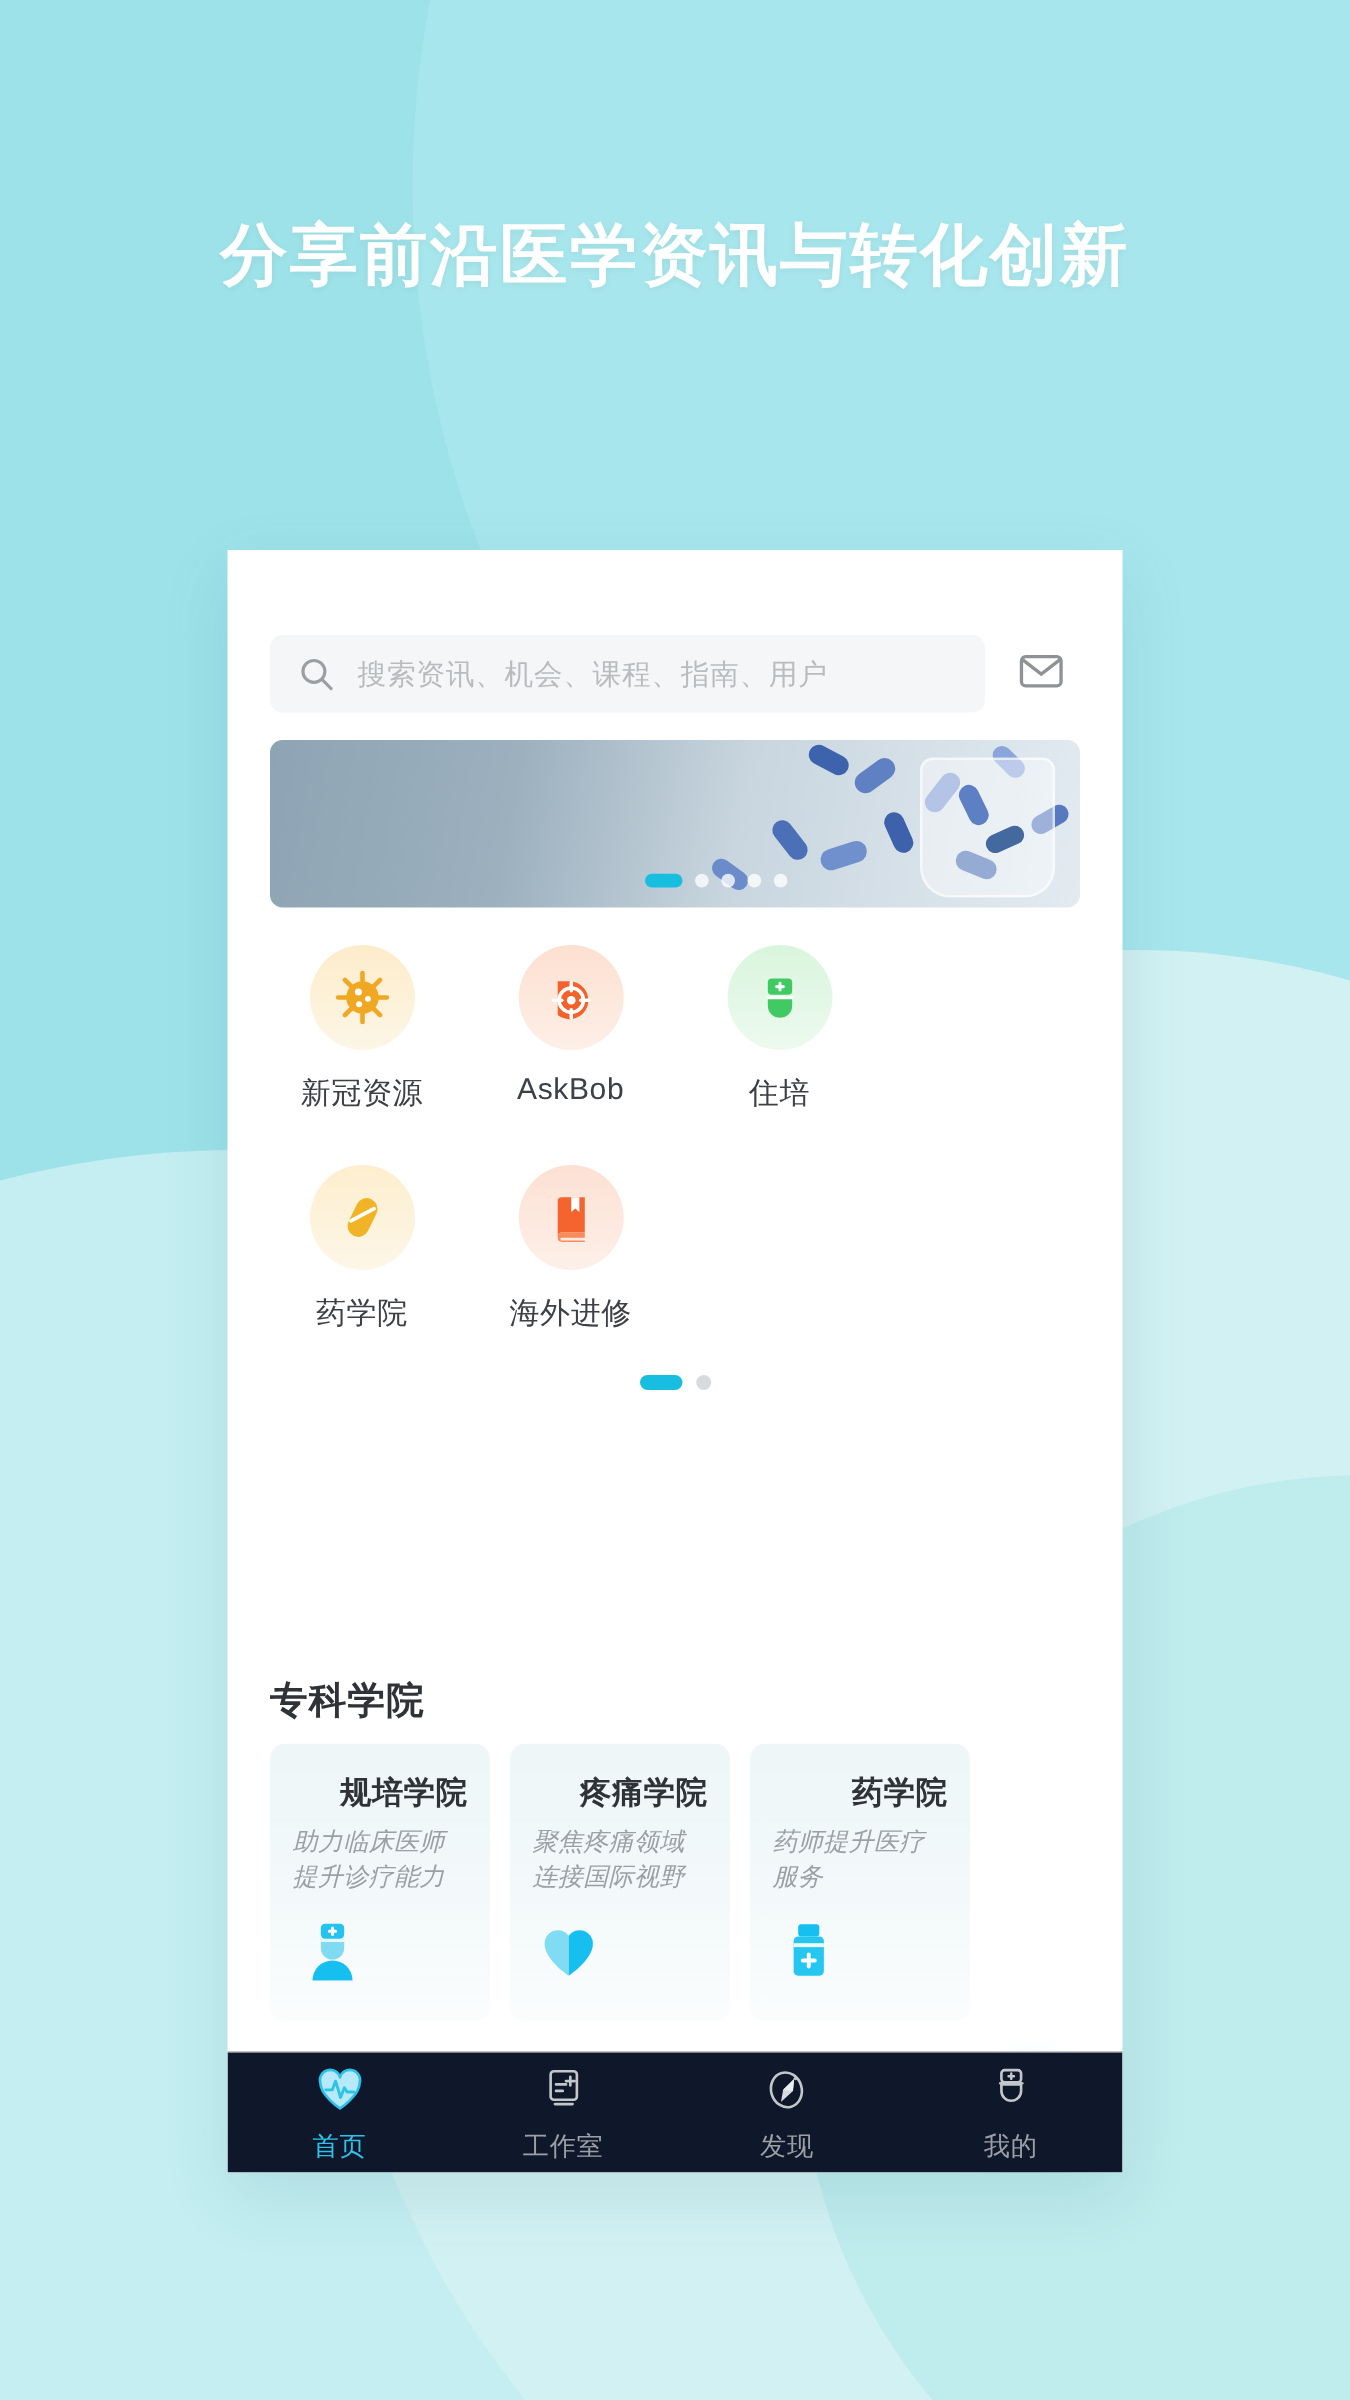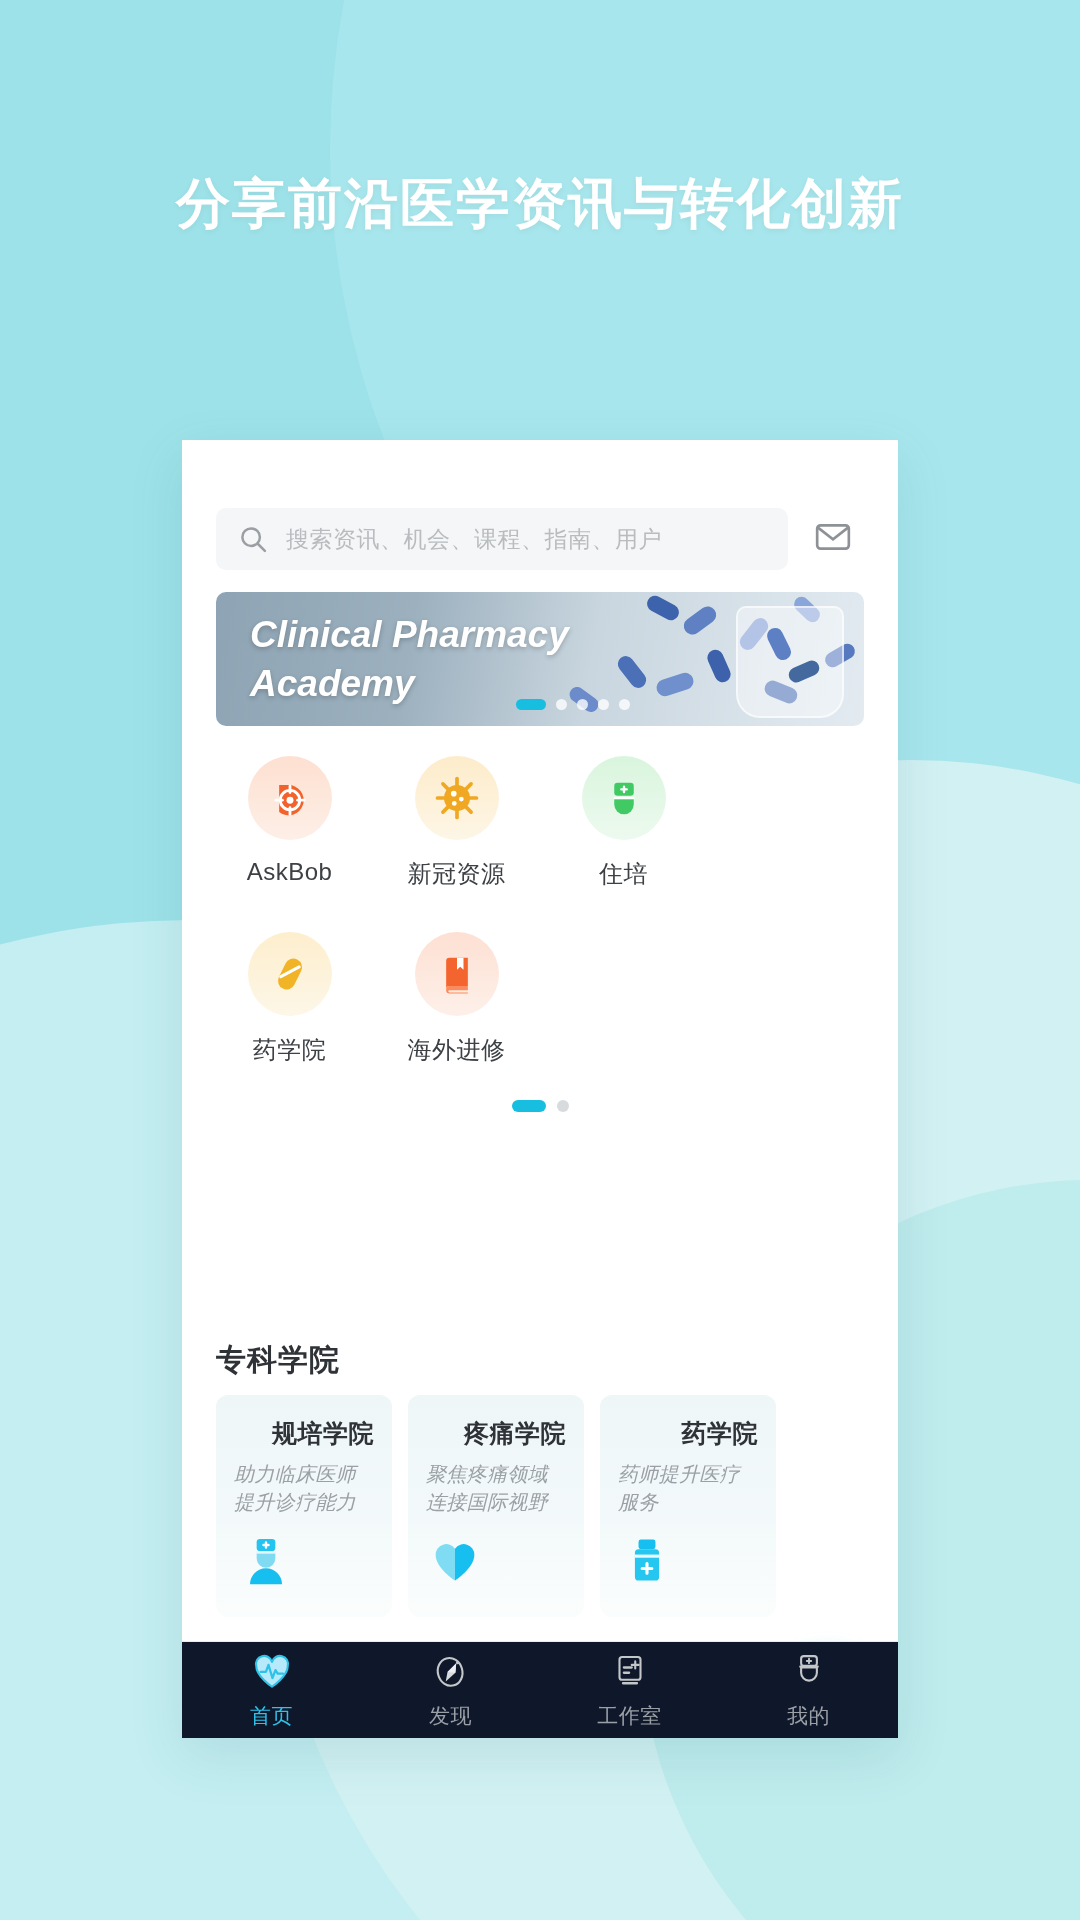--- a/index.html
+++ b/index.html
@@ -145,50 +145,31 @@
       <span class="cap" style="left:486px;top:66px;width:34px;height:16px;background:#3d62ab;transform:rotate(66deg);"></span>
       <span class="cap" style="left:520px;top:34px;width:36px;height:16px;background:#7d9ad4;transform:rotate(-52deg);"></span>
       <span class="cap" style="left:548px;top:92px;width:34px;height:16px;background:#4a6fb6;transform:rotate(22deg);"></span>
       <span class="cap" style="left:576px;top:10px;width:30px;height:15px;background:#8aa5d9;transform:rotate(44deg);"></span>
       <span class="cap" style="left:608px;top:56px;width:32px;height:15px;background:#5679bf;transform:rotate(-30deg);"></span>
       <span class="cap" style="left:352px;top:100px;width:32px;height:15px;background:#6b8bcb;transform:rotate(36deg);"></span>
       <span style="position:absolute;left:520px;top:14px;width:104px;height:108px;border-radius:10px 10px 24px 24px;background:rgba(255,255,255,.42);border:2px solid rgba(255,255,255,.6);"></span>
       <span class="cap" style="left:546px;top:44px;width:34px;height:16px;background:#5d80c4;transform:rotate(64deg);"></span>
       <span class="cap" style="left:572px;top:72px;width:32px;height:15px;background:#43699f;transform:rotate(-24deg);"></span>
     </div>
-    <div class="bn-title">
-      <div>Clinical Pharmacy</div>
-      <div>Academy</div>
-    </div>
     <div class="bn-dots">
       <i class="on"></i>
       <i></i>
       <i></i>
       <i></i>
       <i></i>
     </div>
   </div>
 
   <div class="grid">
     <div class="grow">
-
-      <div class="gcell">
-        <div class="gico" style="background:linear-gradient(180deg,#fde0d1,#fdefe7);">
-          <svg viewBox="0 0 48 48" width="52" height="52">
-            <path d="M14 12h8a14 14 0 1 1-8 25z" fill="#f4622b"></path>
-            <circle cx="24" cy="26" r="9" fill="none" stroke="#fff" stroke-width="2.6"></circle>
-            <circle cx="24" cy="26" r="3.2" fill="#fff"></circle>
-            <line x1="24" y1="13" x2="24" y2="19" stroke="#fff" stroke-width="2.6" stroke-linecap="round"></line>
-            <line x1="24" y1="33" x2="24" y2="39" stroke="#fff" stroke-width="2.6" stroke-linecap="round"></line>
-            <line x1="11" y1="26" x2="17" y2="26" stroke="#fff" stroke-width="2.6" stroke-linecap="round"></line>
-            <line x1="31" y1="26" x2="37" y2="26" stroke="#fff" stroke-width="2.6" stroke-linecap="round"></line>
-          </svg>
-        </div>
-        <div class="glabel">AskBob</div>
-      </div>
 
       <div class="gcell">
         <div class="gico" style="background:linear-gradient(180deg,#fdeccb,#fdf6e6);">
           <svg viewBox="0 0 48 48" width="52" height="52">
             <g stroke="#f0a822" stroke-width="3.4" stroke-linecap="round">
               <line x1="24" y1="6" x2="24" y2="13"></line>
                   <line x1="24" y1="35" x2="24" y2="42"></line>
               <line x1="6" y1="24" x2="13" y2="24"></line>
                   <line x1="35" y1="24" x2="42" y2="24"></line>
               <line x1="11" y1="11" x2="16" y2="16"></line>
@@ -199,20 +180,35 @@
             <circle cx="24" cy="24" r="12" fill="#f0a822"></circle>
             <circle cx="21" cy="20" r="2.6" fill="#fff"></circle>
                 <circle cx="28" cy="25" r="2.2" fill="#fff"></circle>
             <circle cx="21.5" cy="29" r="2.2" fill="#fff"></circle>
           </svg>
         </div>
         <div class="glabel">新冠资源</div>
       </div>
 
       <div class="gcell">
+        <div class="gico" style="background:linear-gradient(180deg,#fde0d1,#fdefe7);">
+          <svg viewBox="0 0 48 48" width="52" height="52">
+            <path d="M14 12h8a14 14 0 1 1-8 25z" fill="#f4622b"></path>
+            <circle cx="24" cy="26" r="9" fill="none" stroke="#fff" stroke-width="2.6"></circle>
+            <circle cx="24" cy="26" r="3.2" fill="#fff"></circle>
+            <line x1="24" y1="13" x2="24" y2="19" stroke="#fff" stroke-width="2.6" stroke-linecap="round"></line>
+            <line x1="24" y1="33" x2="24" y2="39" stroke="#fff" stroke-width="2.6" stroke-linecap="round"></line>
+            <line x1="11" y1="26" x2="17" y2="26" stroke="#fff" stroke-width="2.6" stroke-linecap="round"></line>
+            <line x1="31" y1="26" x2="37" y2="26" stroke="#fff" stroke-width="2.6" stroke-linecap="round"></line>
+          </svg>
+        </div>
+        <div class="glabel">AskBob</div>
+      </div>
+
+      <div class="gcell">
         <div class="gico" style="background:linear-gradient(180deg,#d9f5dd,#edfaef);">
           <svg viewBox="0 0 48 48" width="52" height="52">
             <rect x="15" y="10" width="18" height="12" rx="3" fill="#41ca63"></rect>
             <path d="M24 13.5v5M21.5 16h5" stroke="#fff" stroke-width="2.2" stroke-linecap="round"></path>
             <path d="M15 24h18v6a9 9 0 0 1-18 0z" fill="#41ca63"></path>
             <path d="M14.5 23h19v2.2h-19z" fill="#fff"></path>
           </svg>
         </div>
         <div class="glabel">住培</div>
       </div>
@@ -313,39 +309,39 @@
           <path d="M24 42S6 30 6 18.6A8.6 8.6 0 0 1 24 13.6 8.6 8.6 0 0 1 42 18.6C42 30 24 42 24 42z" fill="#b6e9f9" stroke="#2ec2e8" stroke-width="2.4" stroke-linejoin="round"></path>
           <path d="M11 25h6l3-8 4.5 15 3.5-9 2.5 4h6" fill="none" stroke="#2ec2e8" stroke-width="2.6" stroke-linecap="round" stroke-linejoin="round"></path>
         </svg>
       </span>
       <span class="tlabel">首页</span>
     </div>
 
     <div class="tab">
       <span>
         <svg viewBox="0 0 48 48" width="42" height="42">
+          <rect x="12" y="8" width="24" height="26" rx="3" fill="none" stroke="#c3c7ca" stroke-width="2.4"></rect>
+          <path d="M17 20h9M17 26h6" stroke="#c3c7ca" stroke-width="2.6" stroke-linecap="round"></path>
+          <path d="M30 13v8M26 17h8" stroke="#c3c7ca" stroke-width="2.4" stroke-linecap="round"></path>
+          <path d="M16 38h16" stroke="#c3c7ca" stroke-width="2.6" stroke-linecap="round"></path>
+        </svg>
+      </span>
+      <span class="tlabel">工作室</span>
+    </div>
+
+    <div class="tab">
+      <span>
+        <svg viewBox="0 0 48 48" width="42" height="42">
           <ellipse cx="23" cy="25" rx="14" ry="16" fill="none" stroke="#c3c7ca" stroke-width="2.4" transform="rotate(-16 23 25)"></ellipse>
           <path d="M30 15L20 25l-2 11 11-10z" fill="#d7dadd"></path>
           <path d="M30 15L20 25l9 1z" fill="#eceef0"></path>
           <circle cx="31.5" cy="14.5" r="1.8" fill="#c3c7ca"></circle>
         </svg>
       </span>
       <span class="tlabel">发现</span>
-    </div>
-
-    <div class="tab">
-      <span>
-        <svg viewBox="0 0 48 48" width="42" height="42">
-          <rect x="12" y="8" width="24" height="26" rx="3" fill="none" stroke="#c3c7ca" stroke-width="2.4"></rect>
-          <path d="M17 20h9M17 26h6" stroke="#c3c7ca" stroke-width="2.6" stroke-linecap="round"></path>
-          <path d="M30 13v8M26 17h8" stroke="#c3c7ca" stroke-width="2.4" stroke-linecap="round"></path>
-          <path d="M16 38h16" stroke="#c3c7ca" stroke-width="2.6" stroke-linecap="round"></path>
-        </svg>
-      </span>
-      <span class="tlabel">工作室</span>
     </div>
 
     <div class="tab">
       <span>
         <svg viewBox="0 0 48 48" width="42" height="42">
           <rect x="15" y="7" width="18" height="11" rx="3" fill="none" stroke="#c3c7ca" stroke-width="2.4"></rect>
           <path d="M24 10v5M21.5 12.5h5" stroke="#c3c7ca" stroke-width="2.2" stroke-linecap="round"></path>
           <path d="M15 20h18v6a9 9 0 0 1-18 0z" fill="none" stroke="#c3c7ca" stroke-width="2.4"></path>
           <path d="M14 19h20" stroke="#c3c7ca" stroke-width="2.4" stroke-linecap="round"></path>
         </svg>

